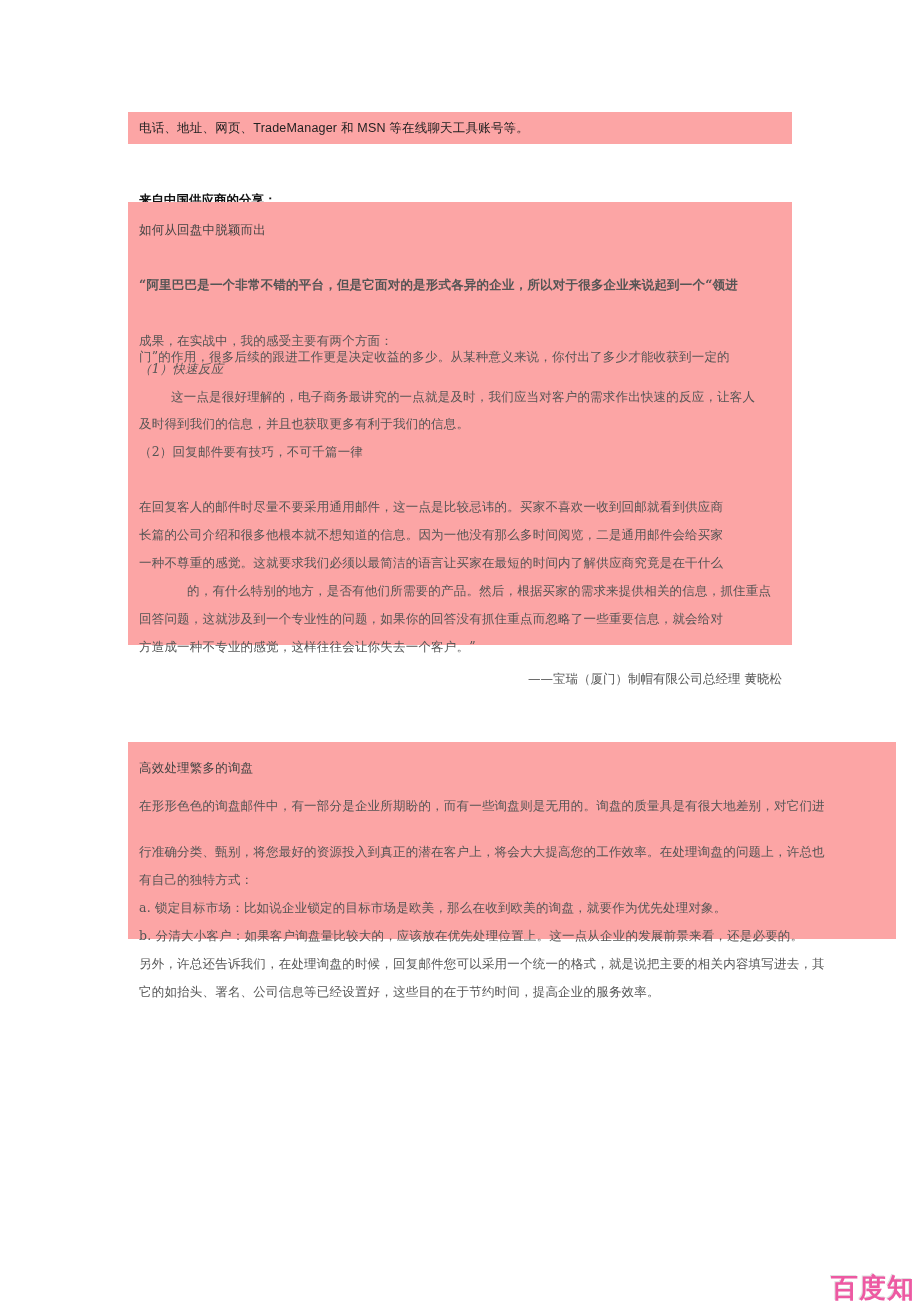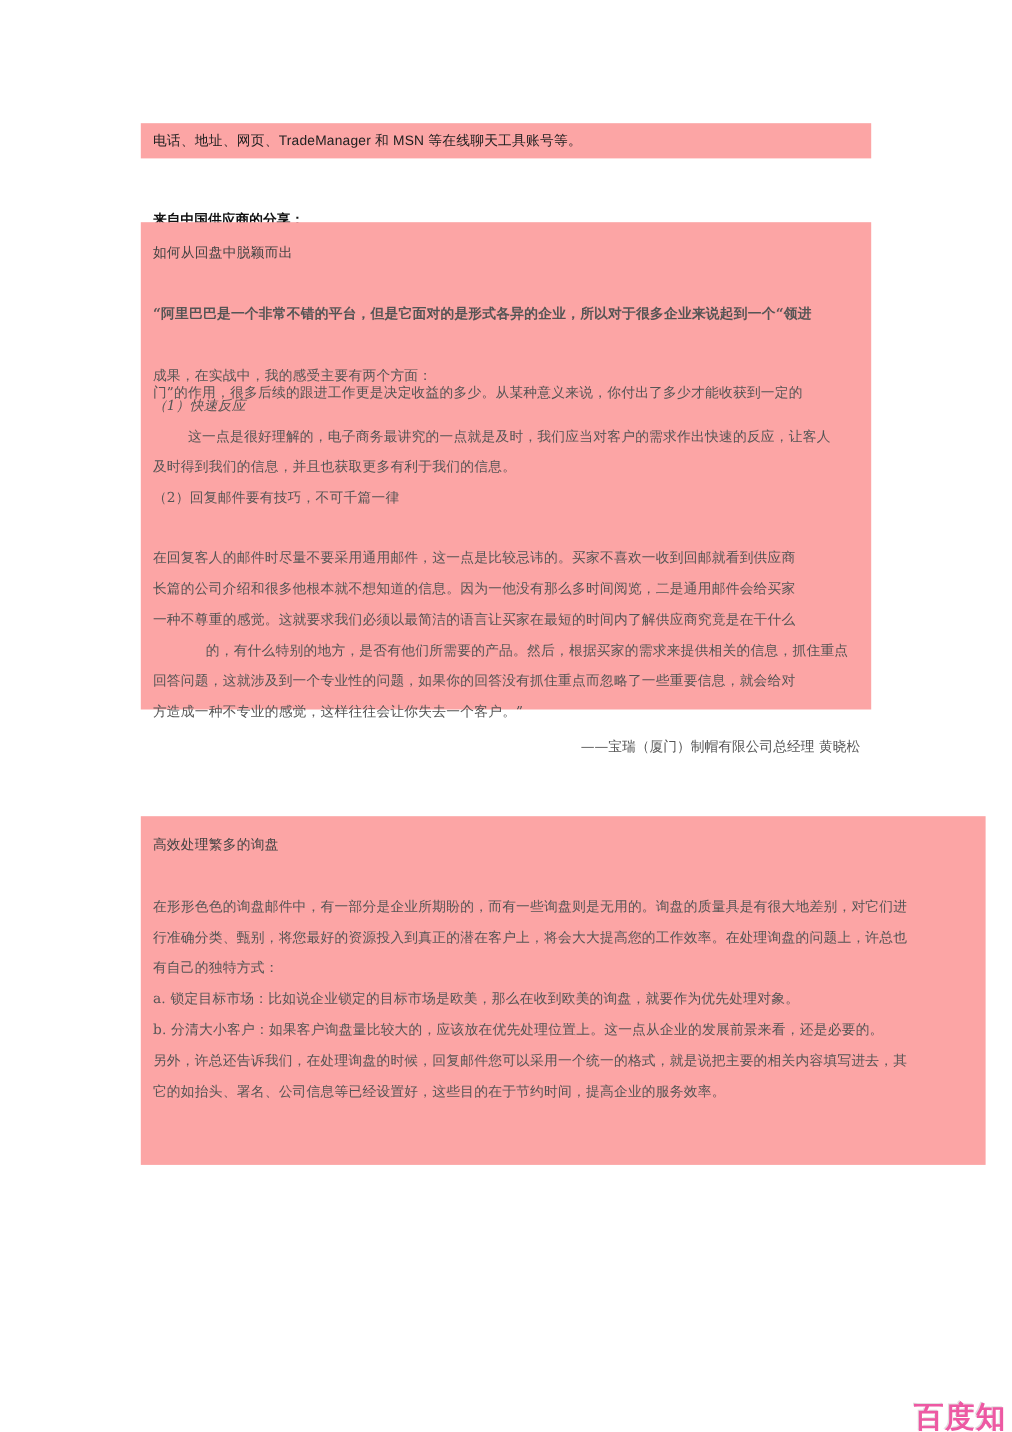--- a/index.html
+++ b/index.html
@@ -90,24 +90,24 @@
   <div class="line" style="top:297px;">在回复客人的邮件时尽量不要采用通用邮件，这一点是比较忌讳的。买家不喜欢一收到回邮就看到供应商</div>
   <div class="line" style="top:325px;">长篇的公司介绍和很多他根本就不想知道的信息。因为一他没有那么多时间阅览，二是通用邮件会给买家</div>
   <div class="line" style="top:353px;">一种不尊重的感觉。这就要求我们必须以最简洁的语言让买家在最短的时间内了解供应商究竟是在干什么</div>
   <div class="line" style="top:381px;padding-left:48px;">的，有什么特别的地方，是否有他们所需要的产品。然后，根据买家的需求来提供相关的信息，抓住重点</div>
   <div class="line" style="top:409px;">回答问题，这就涉及到一个专业性的问题，如果你的回答没有抓住重点而忽略了一些重要信息，就会给对</div>
   <div class="line" style="top:437px;">方造成一种不专业的感觉，这样往往会让你失去一个客户。”</div>
 
   <div class="sig" style="top:469px;">——宝瑞（厦门）制帽有限公司总经理 黄晓松</div>
 </div>
 
-<div class="box" style="left:128px; top:742px; width:768px; height:317px;">
+<div class="box" style="left:128px; top:742px; width:768px; height:197px;">
   <div class="line mid" style="top:18px;">高效处理繁多的询盘</div>
 
-  <div class="line" style="top:74px;">在形形色色的询盘邮件中，有一部分是企业所期盼的，而有一些询盘则是无用的。询盘的质量具是有很大地差别，对它们进</div>
+  <div class="line" style="top:56px;">在形形色色的询盘邮件中，有一部分是企业所期盼的，而有一些询盘则是无用的。询盘的质量具是有很大地差别，对它们进</div>
   <div class="line" style="top:102px;">行准确分类、甄别，将您最好的资源投入到真正的潜在客户上，将会大大提高您的工作效率。在处理询盘的问题上，许总也</div>
   <div class="line" style="top:130px;">有自己的独特方式：</div>
   <div class="line" style="top:158px;">a. 锁定目标市场：比如说企业锁定的目标市场是欧美，那么在收到欧美的询盘，就要作为优先处理对象。</div>
   <div class="line" style="top:186px;">b. 分清大小客户：如果客户询盘量比较大的，应该放在优先处理位置上。这一点从企业的发展前景来看，还是必要的。</div>
   <div class="line" style="top:214px;">另外，许总还告诉我们，在处理询盘的时候，回复邮件您可以采用一个统一的格式，就是说把主要的相关内容填写进去，其</div>
   <div class="line" style="top:242px;">它的如抬头、署名、公司信息等已经设置好，这些目的在于节约时间，提高企业的服务效率。</div>
 </div>
 
 <div class="watermark">百度知道</div>
 

